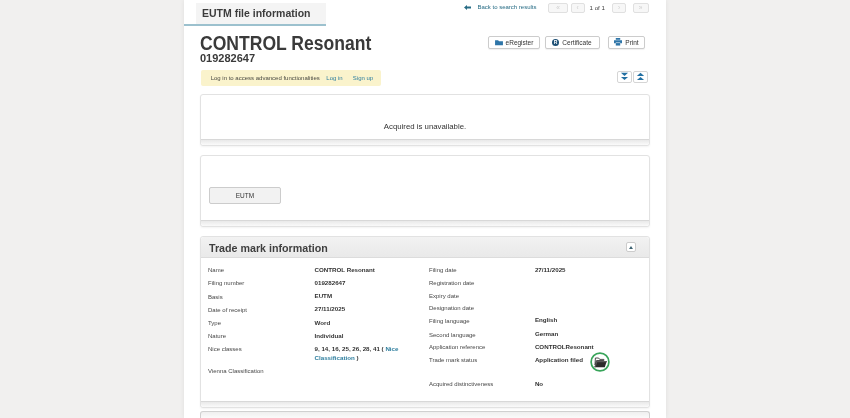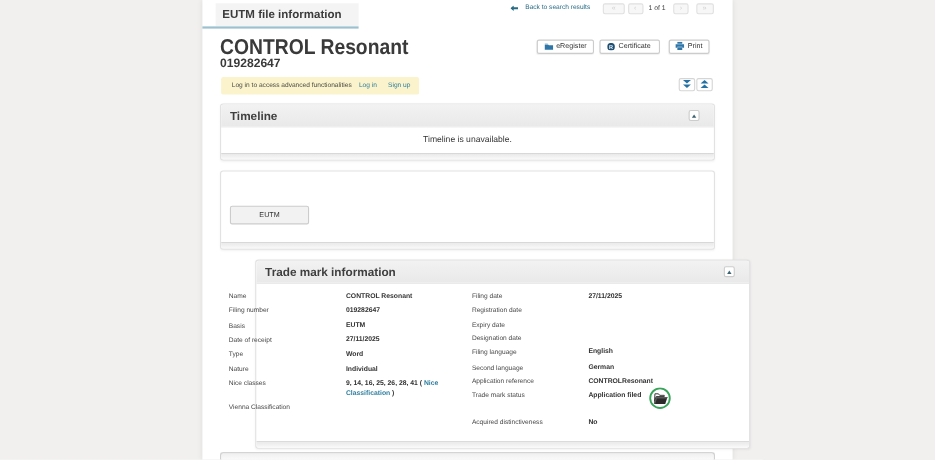--- a/index.html
+++ b/index.html
@@ -79,34 +79,30 @@
       </svg>
 </div>
 <div class="abtn" style="left:632.7px;">
 <svg width="9" height="9" viewBox="0 0 9 9">
         <path d="M0.9 3.9 L8.1 3.9 L4.5 0.8 Z" fill="#2471a3"></path>
         <path d="M0.9 8 L8.1 8 L4.5 4.9 Z" fill="#2471a3"></path>
       </svg>
 </div>
 
 <div class="sec" style="top:94px; height:52px;">
-  <div class="sech">
-        <span class="t">Timeline</span>
-        <span class="cbtn"></span>
-      </div>
-  <div style="position:absolute; left:0; top:28px; width:100%; text-align:center; font-size:7.8px; color:#333; line-height:1;">Timeline is unavailable.</div>
+  <div style="position:absolute; left:0; top:28px; width:100%; text-align:center; font-size:7.8px; color:#333; line-height:1;">Acquired is unavailable.</div>
   <div class="secf"></div>
 </div>
 
 <div class="sec" style="top:155px; height:71.5px;">
   <div style="position:absolute; left:8px; top:31px; width:72px; height:17px; background:#f2f2f2; border:1px solid #ccc; border-radius:2px; font-size:6.5px; color:#333; display:flex; align-items:center; justify-content:center;">EUTM</div>
   <div class="secf"></div>
 </div>
 
-<div class="sec" style="top:236px; height:171.5px;margin-left:32px;">
+<div class="sec" style="top:236px; height:171.5px;">
   <div class="sech">
         <span class="t">Trade mark information</span>
         <span class="cbtn"></span>
       </div>
   <div class="secf"></div>
 </div>
 
 <div class="lbl" style="left:208px; top:267px;">Name</div>
 <div class="val" style="left:314.5px; top:266.7px;">CONTROL Resonant</div>
 <div class="lbl" style="left:208px; top:280.3px;">Filing number</div>

